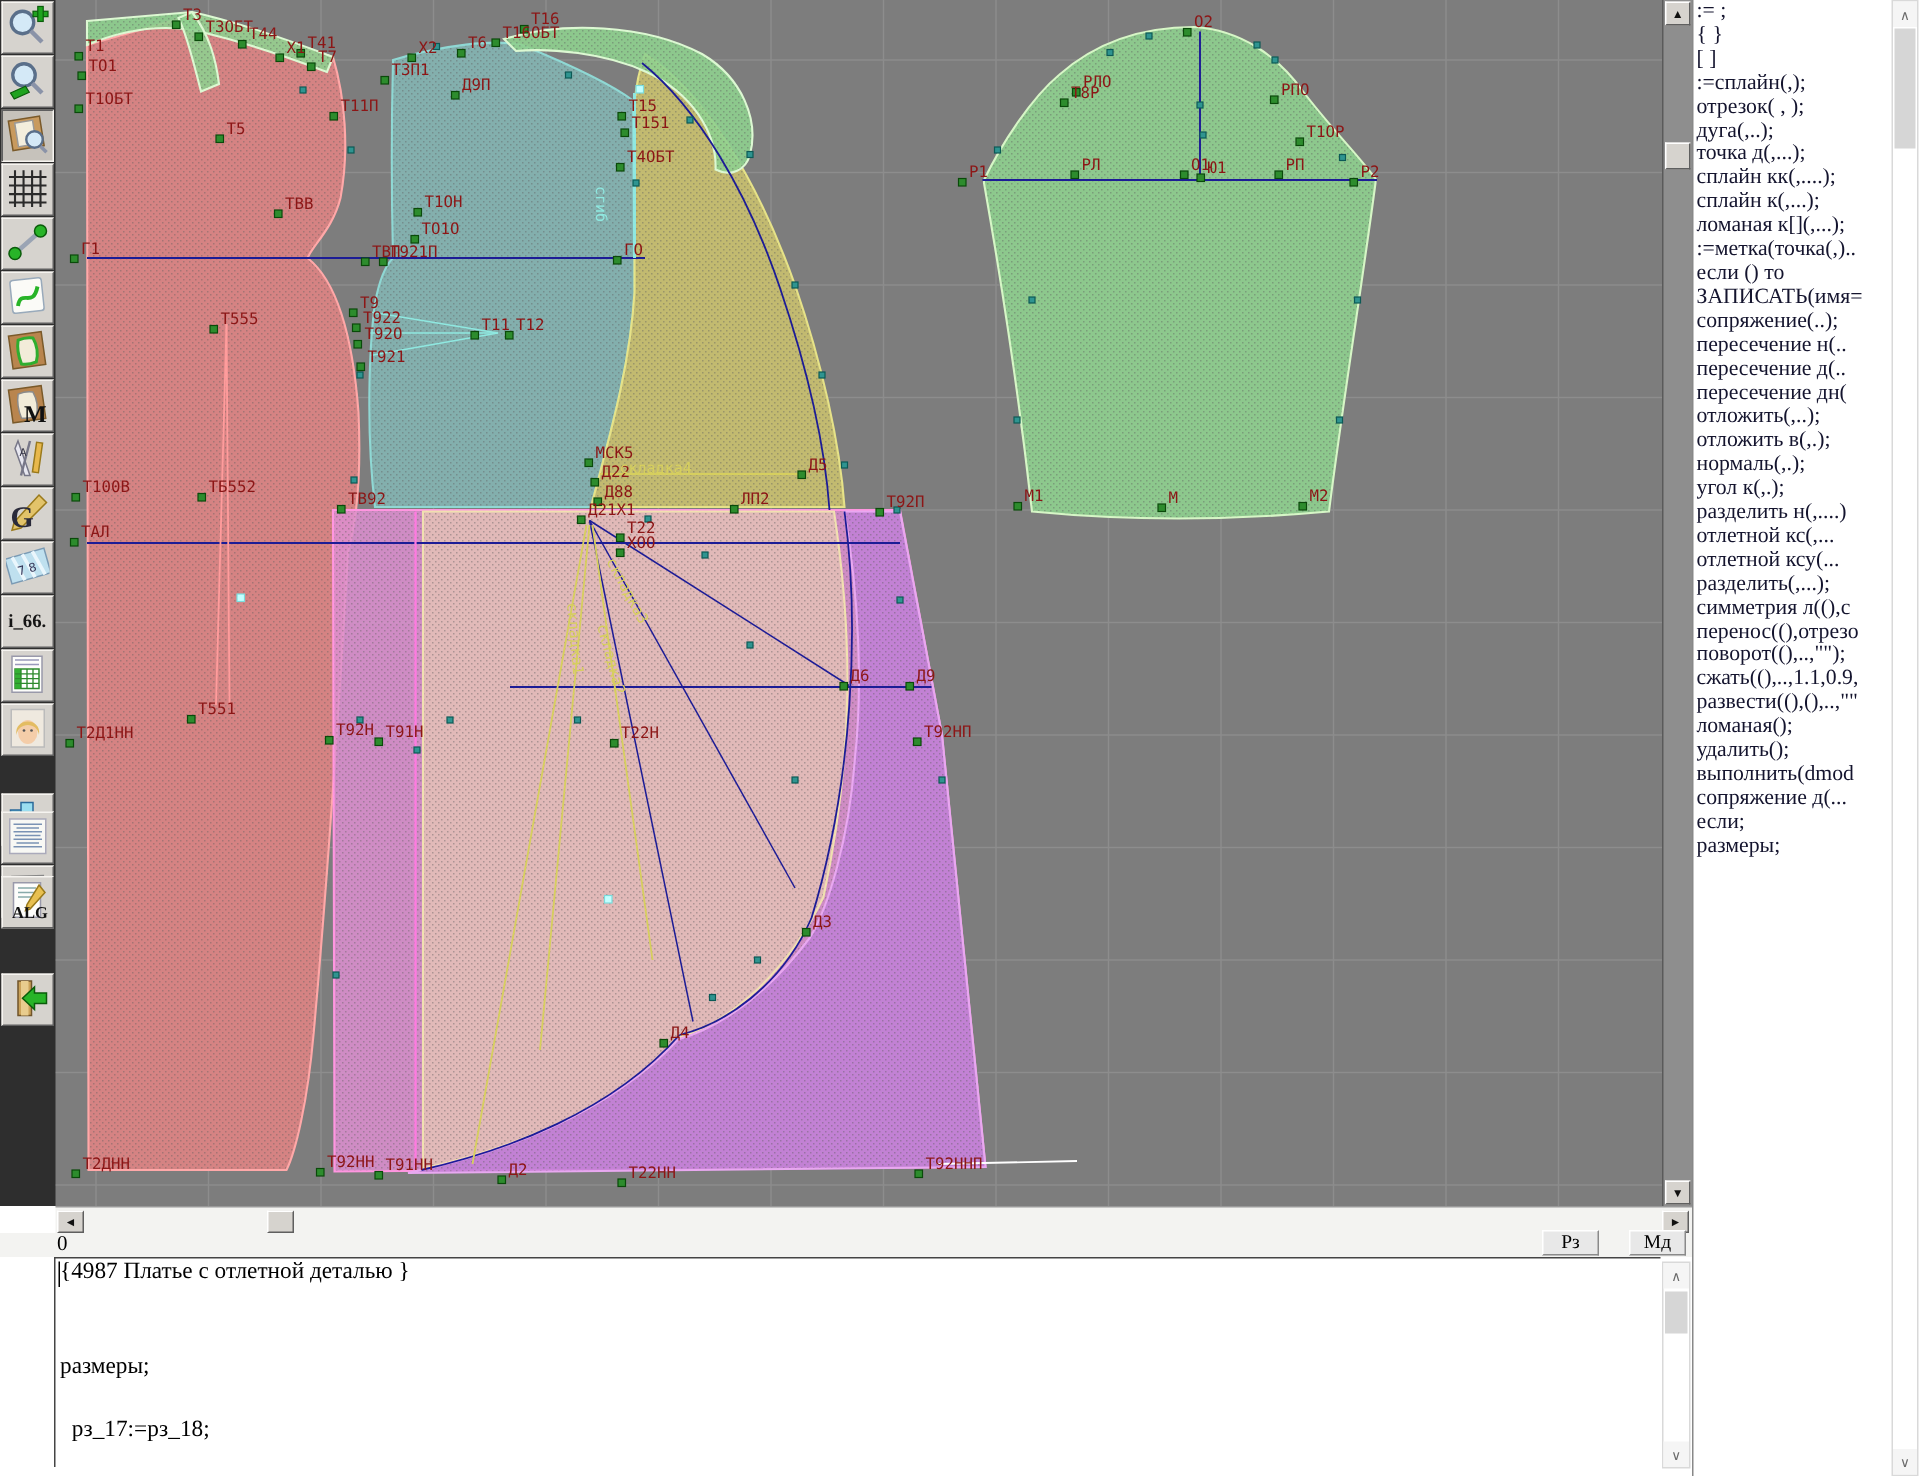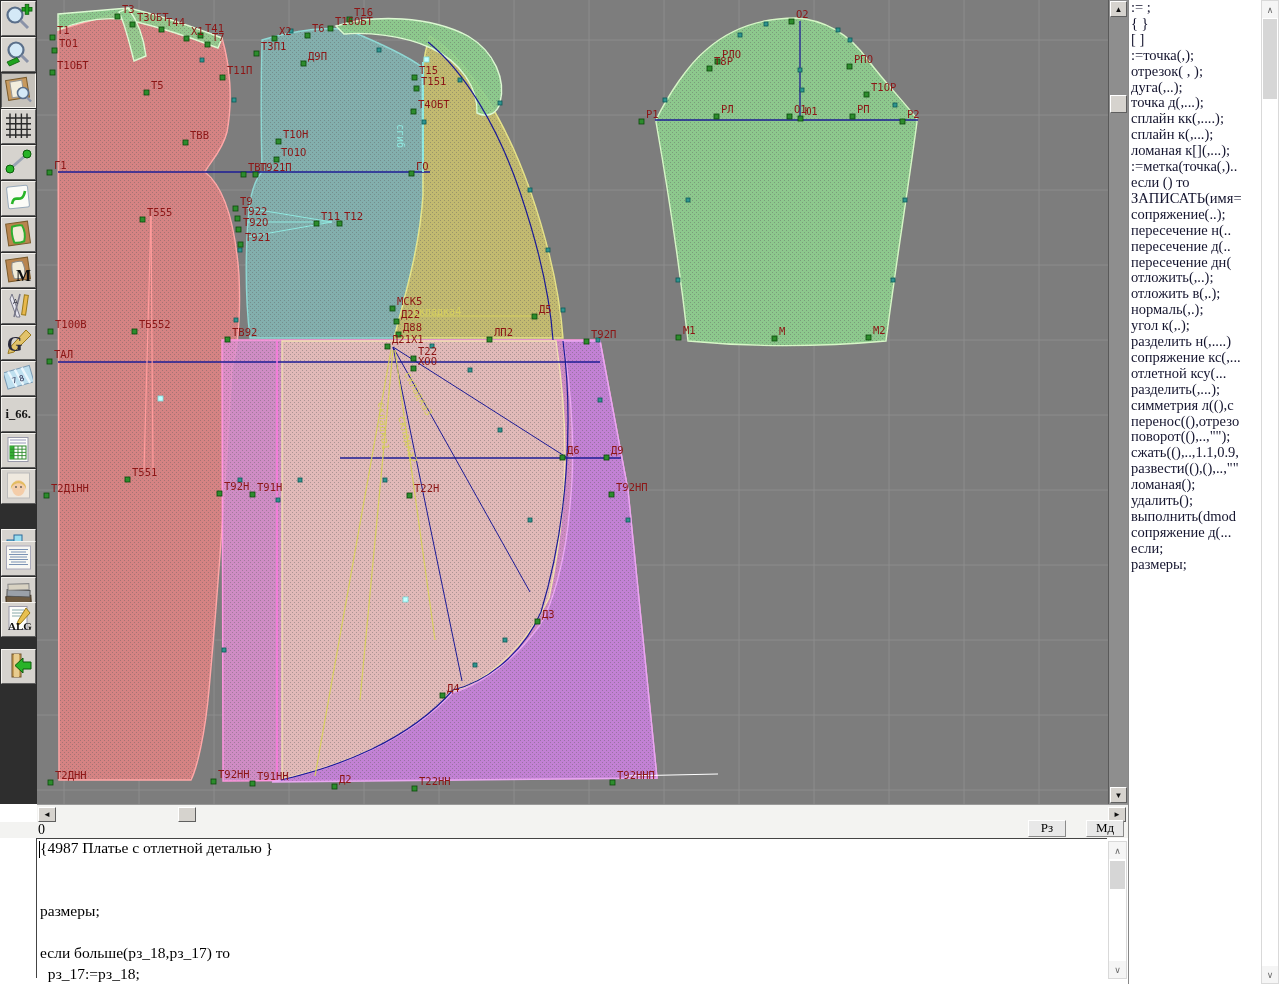--- a/index.html
+++ b/index.html
@@ -173,21 +173,21 @@
           <path d="M5,6.5 H24 M7,9 H22 M5,11.5 H24 M6,14 H23 M5,16.5 H24 M7,19 H22 M5,21.5 H24" stroke="#7a92b4" stroke-width="1"></path>
         </svg>
       </div>
       <div class="tbtn" style="top: 577px; left: 1px;">
         <svg width="29" height="29" viewBox="0 0 29 29">
           <rect x="2" y="17" width="25" height="7" fill="#6e5a40" stroke="#3a2a14" transform="rotate(-3 14 20)"></rect>
           <rect x="3" y="11" width="23" height="6.5" fill="#9aa0a8" stroke="#555" transform="rotate(2 14 14)"></rect>
           <rect x="4" y="5" width="21" height="6" fill="#d8d2c2" stroke="#888" transform="rotate(-2 14 8)"></rect>
         </svg>
       </div>
-      <div class="tbtn" style="top: 602px; left: 1px;">
+      <div class="tbtn" style="top: 584px; left: 1px;">
         <svg width="29" height="29" viewBox="0 0 29 29">
           <rect x="5" y="2.5" width="18" height="23" fill="#fdfdfb" stroke="#99a"></rect>
           <path d="M8,6 H20 M8,9 H20 M8,12 H20" stroke="#8aa" stroke-width="1"></path>
           <path d="M22,4 L26,9 L16,20 L13,21 L14,17 Z" fill="#e8c050" stroke="#9a7a1c"></path>
           <text x="4" y="26" font-family="Liberation Serif,serif" font-size="11" font-weight="bold" fill="#111">ALG</text>
         </svg>
       </div>
       <div class="tbtn" style="top: 649px; left: 1px;">
         <svg width="29" height="29" viewBox="0 0 29 29">
           <rect x="8" y="3" width="9" height="23" fill="#caa25a" stroke="#70542a"></rect>
@@ -516,54 +516,53 @@
     <div class="mbtn" style="left:1086px;">Мд</div>
   </div>
 
   <div class="editor" id="editor">
     <div class="caret"></div>
   <div class="ln">{4987 Платье с отлетной деталью }</div>
       <div class="ln"></div>
       <div class="ln"></div>
       <div class="ln">размеры;</div>
       <div class="ln"></div>
-      <div class="ln">если больше(рз_18,рз_17) то</div>
       <div class="ln">  рз_17:=рз_18;</div>
     </div>
 
   <div class="flatscroll" style="left:1108px;top:841px;width:19px;height:138px;">
     <div class="fbtn" style="top:0;">∧</div>
     <div class="fthumb" style="top:19px;width:15px;height:28px;"></div>
     <div class="fbtn" style="bottom:0;top:auto;">∨</div>
   </div>
 
   <div class="cmdpanel" id="cmdpanel">
       <div class="cmditem">:= ;</div>
       <div class="cmditem">{  }</div>
       <div class="cmditem">[  ]</div>
-      <div class="cmditem">:=точка(,);</div>
+      <div class="cmditem">:=сплайн(,);</div>
       <div class="cmditem">отрезок( , );</div>
       <div class="cmditem">дуга(,..);</div>
       <div class="cmditem">точка  д(,...);</div>
       <div class="cmditem">сплайн  кк(,....);</div>
       <div class="cmditem">сплайн  к(,...);</div>
       <div class="cmditem">ломаная  к[](,...);</div>
       <div class="cmditem">:=метка(точка(,)..</div>
       <div class="cmditem">если () то</div>
       <div class="cmditem">ЗАПИСАТЬ(имя=</div>
       <div class="cmditem">сопряжение(..);</div>
       <div class="cmditem">пересечение  н(..</div>
       <div class="cmditem">пересечение  д(..</div>
       <div class="cmditem">пересечение  дн(</div>
       <div class="cmditem">отложить(,..);</div>
       <div class="cmditem">отложить  в(,.);</div>
       <div class="cmditem">нормаль(,.);</div>
       <div class="cmditem">угол  к(,.);</div>
       <div class="cmditem">разделить  н(,....)</div>
-      <div class="cmditem">сопряжение  кс(,...</div>
+      <div class="cmditem">отлетной  кс(,...</div>
       <div class="cmditem">отлетной  ксу(...</div>
       <div class="cmditem">разделить(,...);</div>
       <div class="cmditem">симметрия  л((),с</div>
       <div class="cmditem">перенос((),отрезо</div>
       <div class="cmditem">поворот((),..,"");</div>
       <div class="cmditem">сжать((),..,1.1,0.9,</div>
       <div class="cmditem">развести((),(),..,""</div>
       <div class="cmditem">ломаная();</div>
       <div class="cmditem">удалить();</div>
       <div class="cmditem">выполнить(dmod</div>

